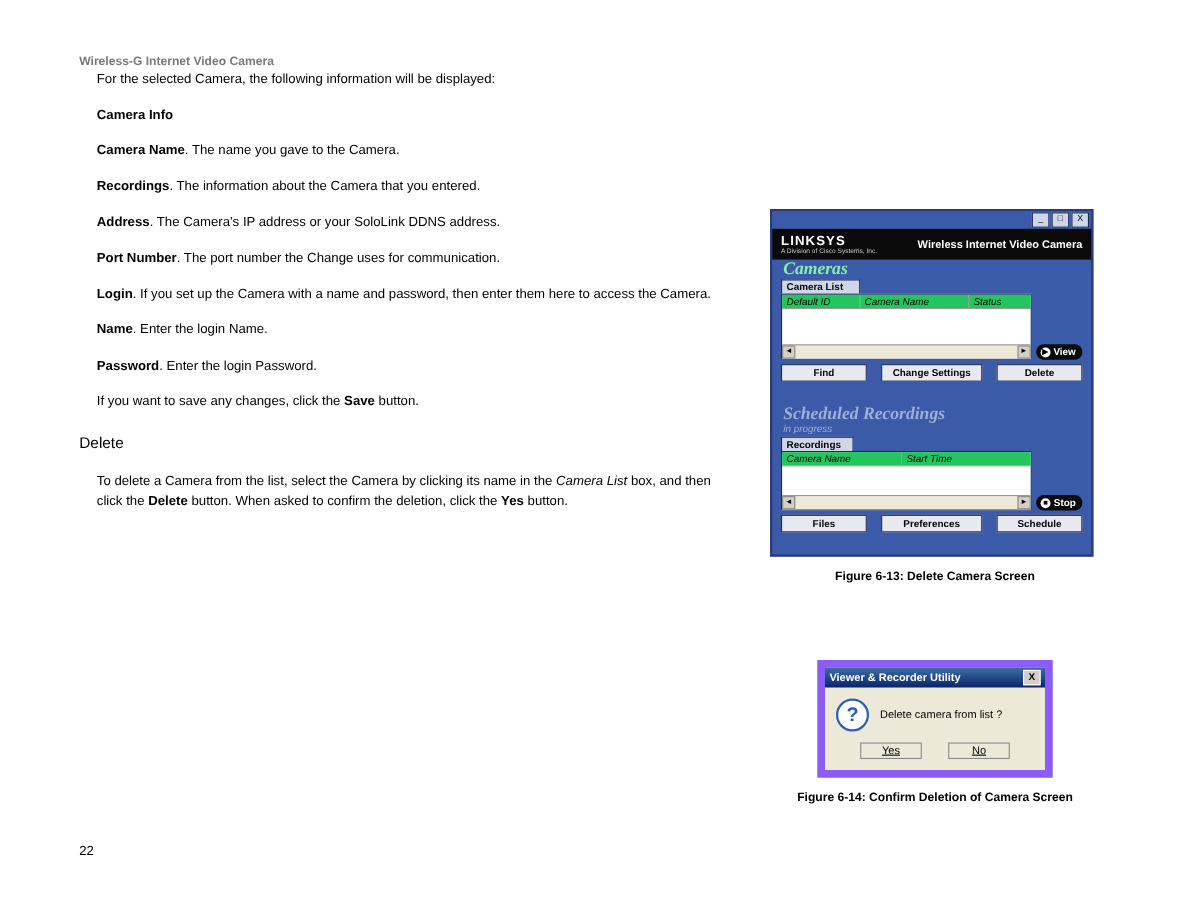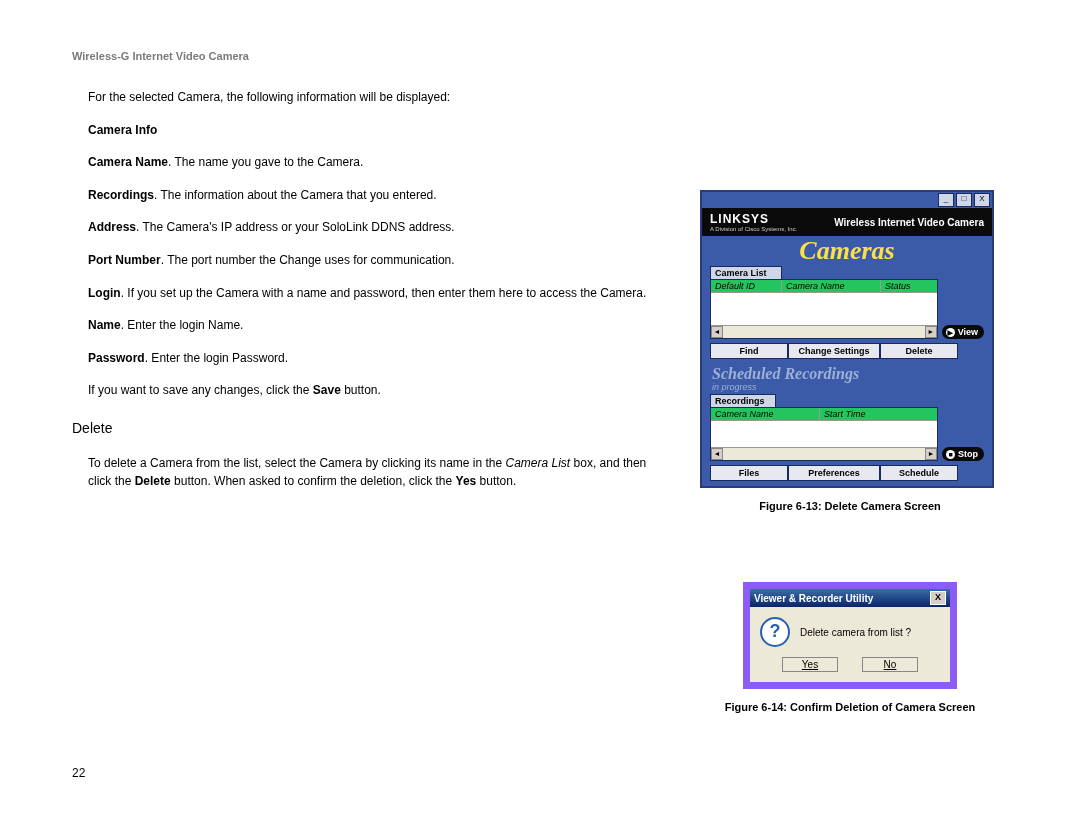--- a/index.html
+++ b/index.html
@@ -16,21 +16,20 @@
     position: relative;
     width: 1080px;
     height: 834px;
     box-sizing: border-box;
     padding: 50px 40px 40px 72px;
   }
   .header-title {
     font-size: 11px;
     font-weight: bold;
     color: #7a7a7a;
-    margin-bottom: 26px;
   }
   .main-col {
     width: 600px;
     font-size: 12px;
     line-height: 1.55;
   }
   .main-col p { margin: 0 0 14px 16px; }
   .section-bold { font-weight: bold; }
   .subheading {
     font-size: 14px;
@@ -73,27 +72,26 @@
     align-items: center;
     background: #0a0a0a;
     color: #fff;
     padding: 4px 8px;
     font-size: 10px;
   }
   .brandrow .logo { font-weight: bold; letter-spacing: 1px; font-size: 12px; }
   .brandrow .sublogo { font-size: 6px; color: #ccc; }
   .brandrow .prod { font-weight: bold; font-size: 10px; }
   .big-cam {
-    color: #fde047;
+    color: #86efac;
     font-weight: bold;
     font-style: italic;
-    font-size: 26px;
+    font-size: 16px;
     padding: 0 10px;
     font-family: Georgia, serif;
-    text-align: center;
   }
   .panel-label {
     background: #cfd6e8;
     border: 1px solid #1a2a5a;
     border-bottom: none;
     font-size: 9px;
     font-weight: bold;
     padding: 1px 4px;
     width: 62px;
     color: #000;
@@ -135,22 +133,23 @@
     width: 12px; height: 12px;
     background: #d4d0c8;
     border: 1px solid #888;
     box-sizing: border-box;
     font-size: 7px;
     text-align: center;
     line-height: 9px;
   }
   .btnrow {
     display: flex;
-    align-items: center;
-    margin: 4px 8px 5px 8px;
+    justify-content: space-between;
+    align-items: center;
+    margin: 4px 8px 20px 8px;
   }
   .btnrow .appbtn {
     background: #e8e8f0;
     border: 1px solid #1a2a5a;
     font-size: 9px;
     font-weight: bold;
     padding: 2px 0;
     width: 76px;
     text-align: center;
     color: #000;

